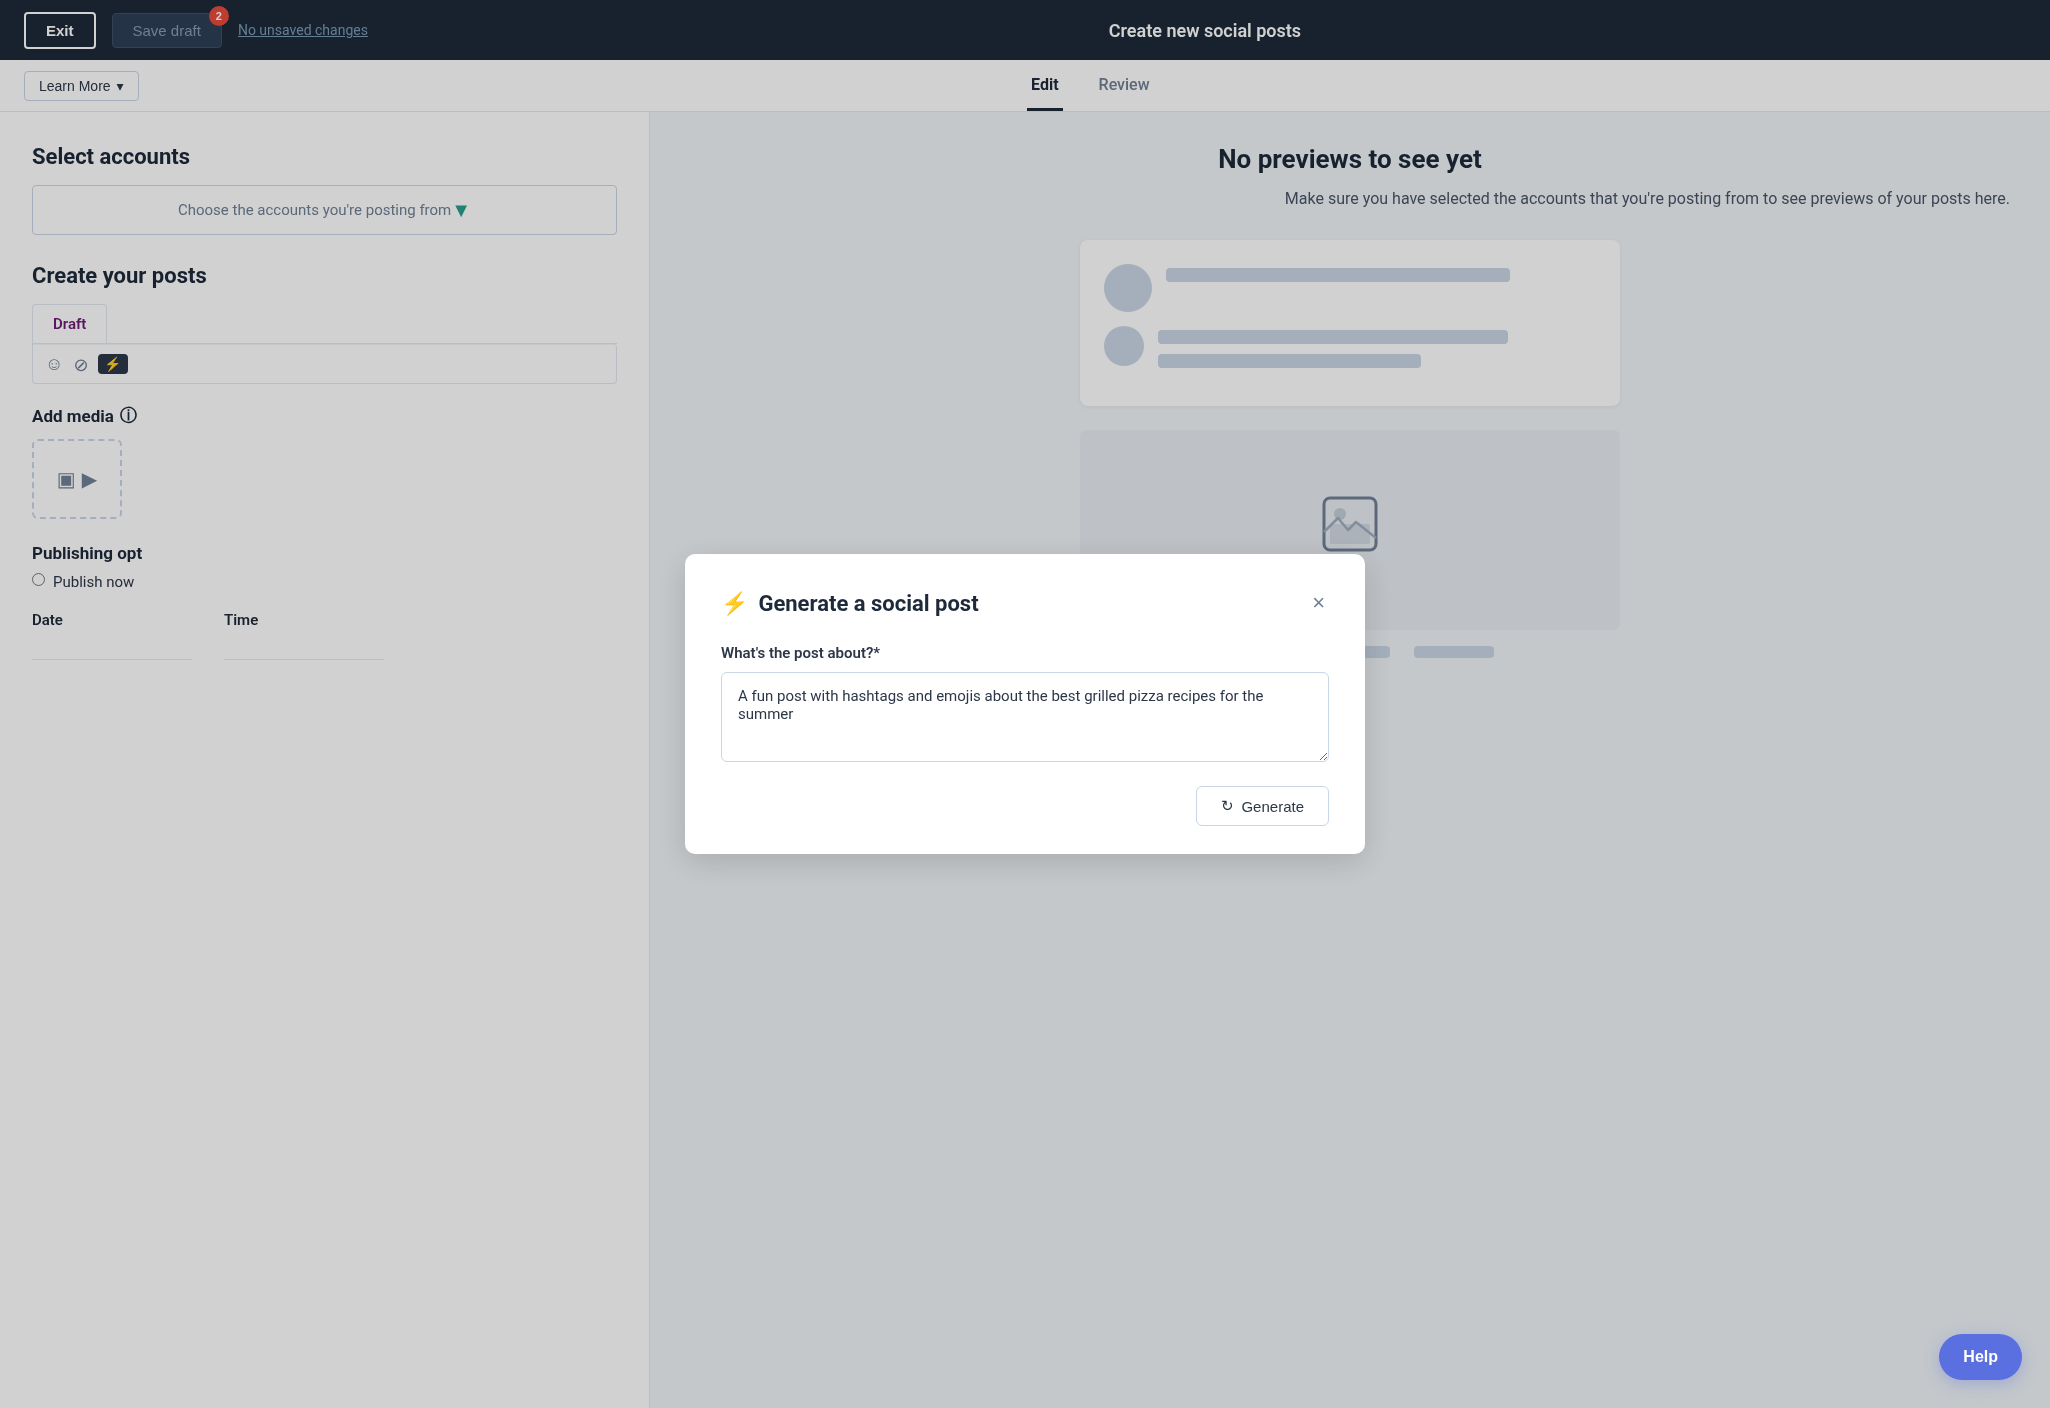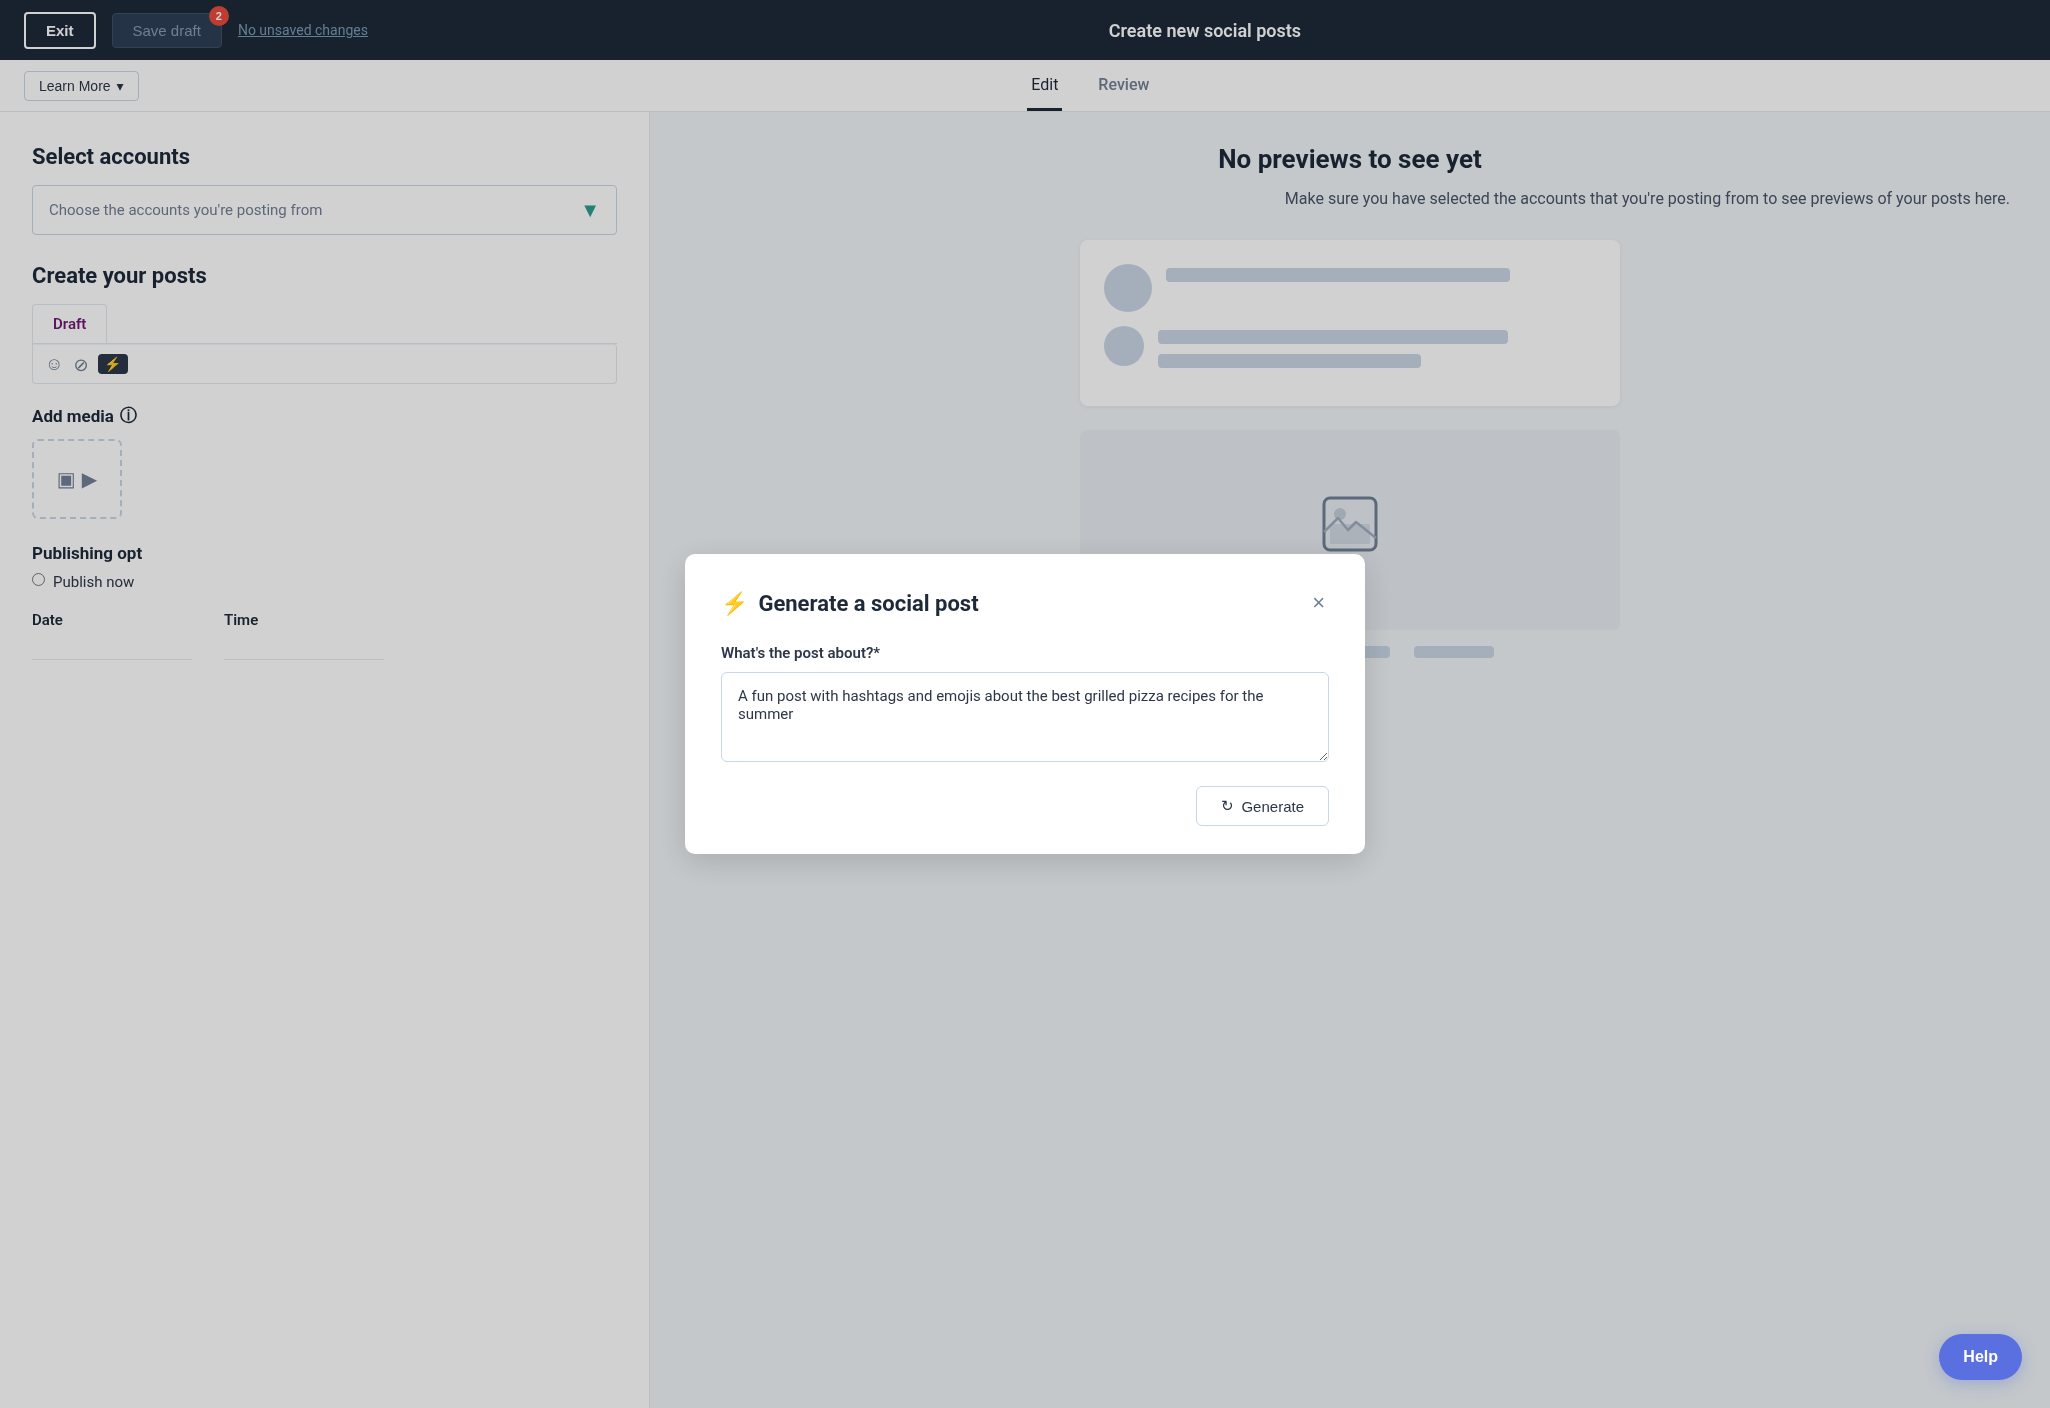--- a/index.html
+++ b/index.html
@@ -95,21 +95,21 @@
     .tab {
       font-size: 16px;
       font-weight: 500;
       color: #718096;
       padding: 14px 4px;
       cursor: pointer;
       border-bottom: 3px solid transparent;
     }
     .tab.active {
       color: #1e2a3a;
-      font-weight: 400;
+      font-weight: 700;
       border-bottom: 3px solid #1e2a3a;
     }
 
     
     .main-layout {
       display: flex;
       height: calc(100vh - 112px);
     }
 
     
@@ -134,21 +134,21 @@
       width: 100%;
       max-width: 590px;
       border: 1px solid #c8d6e5;
       border-radius: 4px;
       padding: 12px 16px;
       font-size: 15px;
       color: #718096;
       background: #fff;
       display: flex;
       align-items: center;
-      justify-content: space-between;
+      justify-content: center;
       cursor: pointer;
       margin-bottom: 28px;
     }
     .chevron-down {
       color: #2a9d8f;
       font-size: 20px;
     }
 
     
     .posts-section-title {

